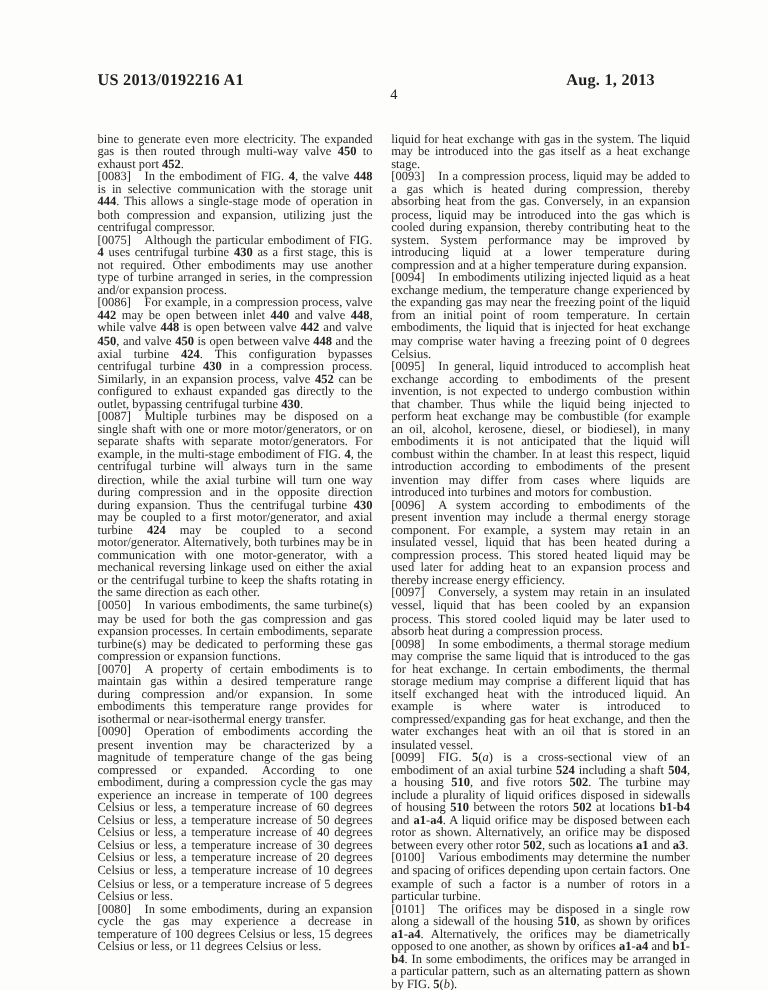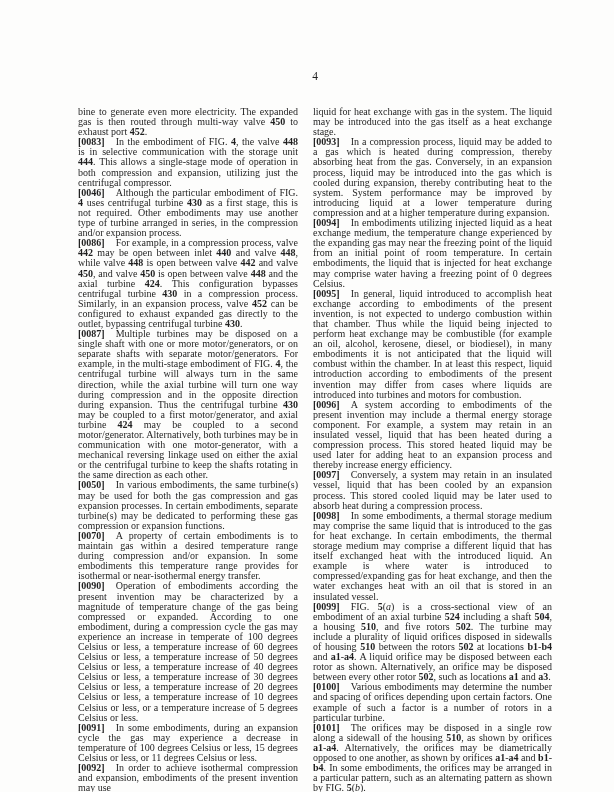--- a/index.html
+++ b/index.html
@@ -51,48 +51,51 @@
     text-align: justify;
     text-justify: inter-word;
   }
   .col-left  { width: 220px; }
   .col-right { width: 239px; }
   .para {
     margin: 0;
     padding: 0;
   }
   .pnum {
-    font-weight: bold;
+    font-weight: normal;
     margin-right: 11px;
   }
   .pnum:empty { margin-right: 0; }
   .ptext b { font-weight: bold; }
   .ptext i { font-style: italic; }
 </style>
 </head>
 <body>
 
 <div class="page">
 
+  <div class="header">
+    <span>US 2013/0192216 A1</span>
+    <span>Aug. 1, 2013</span>
+  </div>
 
   <div class="page-number">4</div>
 
   <div class="columns">
 
     <div class="col col-left">
       <p class="para"><b class="pnum"></b><span class="ptext">bine to generate even more electricity. The expanded gas is then routed through multi-way valve <b>450</b> to exhaust port <b>452</b>.</span></p>
       <p class="para"><b class="pnum">[0083]</b><span class="ptext">In the embodiment of FIG. <b>4</b>, the valve <b>448</b> is in selective communication with the storage unit <b>444</b>. This allows a single-stage mode of operation in both compression and expansion, utilizing just the centrifugal compressor.</span></p>
-      <p class="para"><b class="pnum">[0046]</b><span class="ptext">Although the particular embodiment of FIG. <b>4</b> uses centrifugal turbine <b>430</b> as a first stage, this is not required. Other embodiments may use another type of turbine arranged in series, in the compression and/or expansion process.</span></p>
+      <p class="para"><b class="pnum">[0075]</b><span class="ptext">Although the particular embodiment of FIG. <b>4</b> uses centrifugal turbine <b>430</b> as a first stage, this is not required. Other embodiments may use another type of turbine arranged in series, in the compression and/or expansion process.</span></p>
       <p class="para"><b class="pnum">[0086]</b><span class="ptext">For example, in a compression process, valve <b>442</b> may be open between inlet <b>440</b> and valve <b>448</b>, while valve <b>448</b> is open between valve <b>442</b> and valve <b>450</b>, and valve <b>450</b> is open between valve <b>448</b> and the axial turbine <b>424</b>. This configuration bypasses centrifugal turbine <b>430</b> in a compression process. Similarly, in an expansion process, valve <b>452</b> can be configured to exhaust expanded gas directly to the outlet, bypassing centrifugal turbine <b>430</b>.</span></p>
       <p class="para"><b class="pnum">[0087]</b><span class="ptext">Multiple turbines may be disposed on a single shaft with one or more motor/generators, or on separate shafts with separate motor/generators. For example, in the multi-stage embodiment of FIG. <b>4</b>, the centrifugal turbine will always turn in the same direction, while the axial turbine will turn one way during compression and in the opposite direction during expansion. Thus the centrifugal turbine <b>430</b> may be coupled to a first motor/generator, and axial turbine <b>424</b> may be coupled to a second motor/generator. Alternatively, both turbines may be in communication with one motor-generator, with a mechanical reversing linkage used on either the axial or the centrifugal turbine to keep the shafts rotating in the same direction as each other.</span></p>
       <p class="para"><b class="pnum">[0050]</b><span class="ptext">In various embodiments, the same turbine(s) may be used for both the gas compression and gas expansion processes. In certain embodiments, separate turbine(s) may be dedicated to performing these gas compression or expansion functions.</span></p>
       <p class="para"><b class="pnum">[0070]</b><span class="ptext">A property of certain embodiments is to maintain gas within a desired temperature range during compression and/or expansion. In some embodiments this temperature range provides for isothermal or near-isothermal energy transfer.</span></p>
       <p class="para"><b class="pnum">[0090]</b><span class="ptext">Operation of embodiments according the present invention may be characterized by a magnitude of temperature change of the gas being compressed or expanded. According to one embodiment, during a compression cycle the gas may experience an increase in temperate of 100 degrees Celsius or less, a temperature increase of 60 degrees Celsius or less, a temperature increase of 50 degrees Celsius or less, a temperature increase of 40 degrees Celsius or less, a temperature increase of 30 degrees Celsius or less, a temperature increase of 20 degrees Celsius or less, a temperature increase of 10 degrees Celsius or less, or a temperature increase of 5 degrees Celsius or less.</span></p>
-      <p class="para"><b class="pnum">[0091]</b><span class="ptext">In some embodiments, during an expansion cycle the gas may experience a decrease in temperature of 100 degrees Celsius or less, 15 degrees Celsius or less, or 11 degrees Celsius or less.</span></p>
-      <p class="para"><b class="pnum">[0092]</b><span class="ptext">In order to achieve isothermal compression and expansion, embodiments of the present invention may use</span></p>
+      <p class="para"><b class="pnum">[0080]</b><span class="ptext">In some embodiments, during an expansion cycle the gas may experience a decrease in temperature of 100 degrees Celsius or less, 15 degrees Celsius or less, or 11 degrees Celsius or less.</span></p>
     </div>
 
     <div class="col col-right">
       <p class="para"><b class="pnum"></b><span class="ptext">liquid for heat exchange with gas in the system. The liquid may be introduced into the gas itself as a heat exchange stage.</span></p>
       <p class="para"><b class="pnum">[0093]</b><span class="ptext">In a compression process, liquid may be added to a gas which is heated during compression, thereby absorbing heat from the gas. Conversely, in an expansion process, liquid may be introduced into the gas which is cooled during expansion, thereby contributing heat to the system. System performance may be improved by introducing liquid at a lower temperature during compression and at a higher temperature during expansion.</span></p>
       <p class="para"><b class="pnum">[0094]</b><span class="ptext">In embodiments utilizing injected liquid as a heat exchange medium, the temperature change experienced by the expanding gas may near the freezing point of the liquid from an initial point of room temperature. In certain embodiments, the liquid that is injected for heat exchange may comprise water having a freezing point of 0 degrees Celsius.</span></p>
       <p class="para"><b class="pnum">[0095]</b><span class="ptext">In general, liquid introduced to accomplish heat exchange according to embodiments of the present invention, is not expected to undergo combustion within that chamber. Thus while the liquid being injected to perform heat exchange may be combustible (for example an oil, alcohol, kerosene, diesel, or biodiesel), in many embodiments it is not anticipated that the liquid will combust within the chamber. In at least this respect, liquid introduction according to embodiments of the present invention may differ from cases where liquids are introduced into turbines and motors for combustion.</span></p>
       <p class="para"><b class="pnum">[0096]</b><span class="ptext">A system according to embodiments of the present invention may include a thermal energy storage component. For example, a system may retain in an insulated vessel, liquid that has been heated during a compression process. This stored heated liquid may be used later for adding heat to an expansion process and thereby increase energy efficiency.</span></p>
       <p class="para"><b class="pnum">[0097]</b><span class="ptext">Conversely, a system may retain in an insulated vessel, liquid that has been cooled by an expansion process. This stored cooled liquid may be later used to absorb heat during a compression process.</span></p>
       <p class="para"><b class="pnum">[0098]</b><span class="ptext">In some embodiments, a thermal storage medium may comprise the same liquid that is introduced to the gas for heat exchange. In certain embodiments, the thermal storage medium may comprise a different liquid that has itself exchanged heat with the introduced liquid. An example is where water is introduced to compressed/expanding gas for heat exchange, and then the water exchanges heat with an oil that is stored in an insulated vessel.</span></p>

